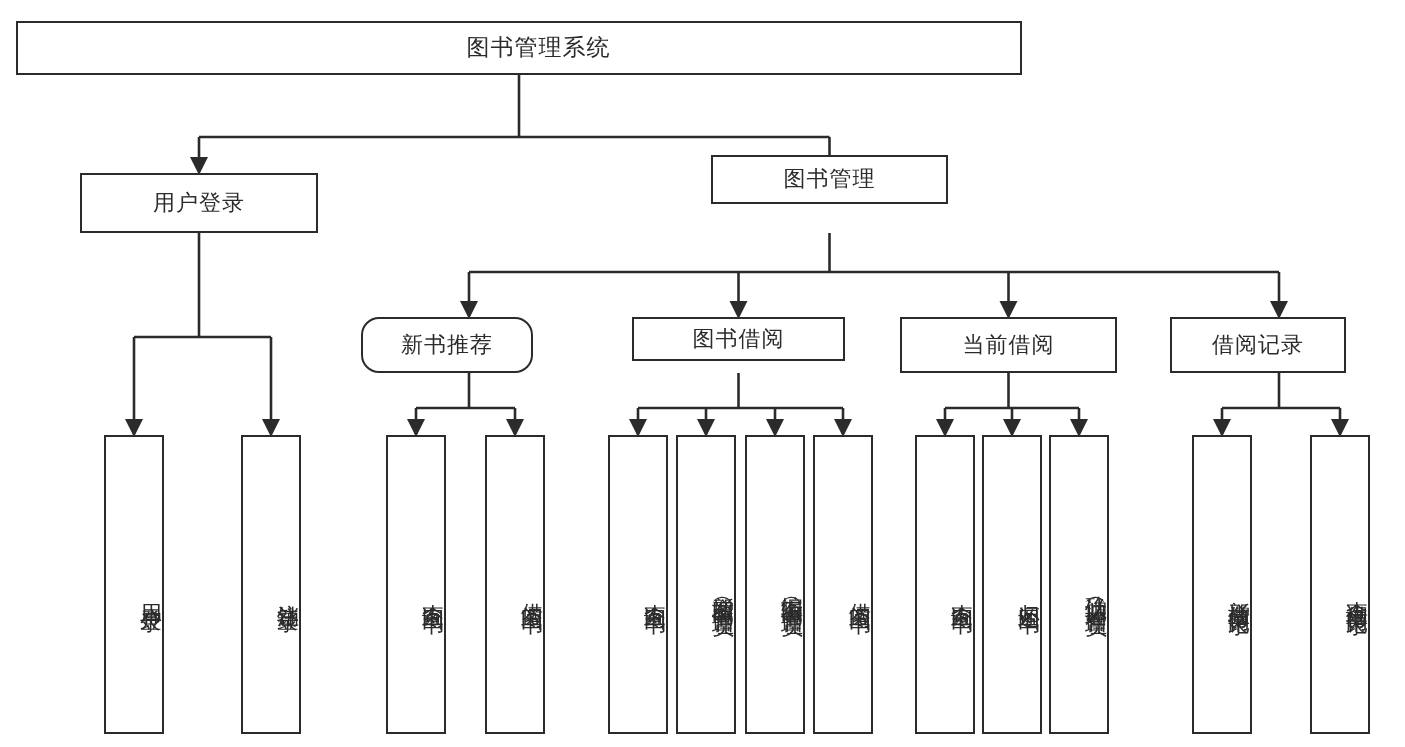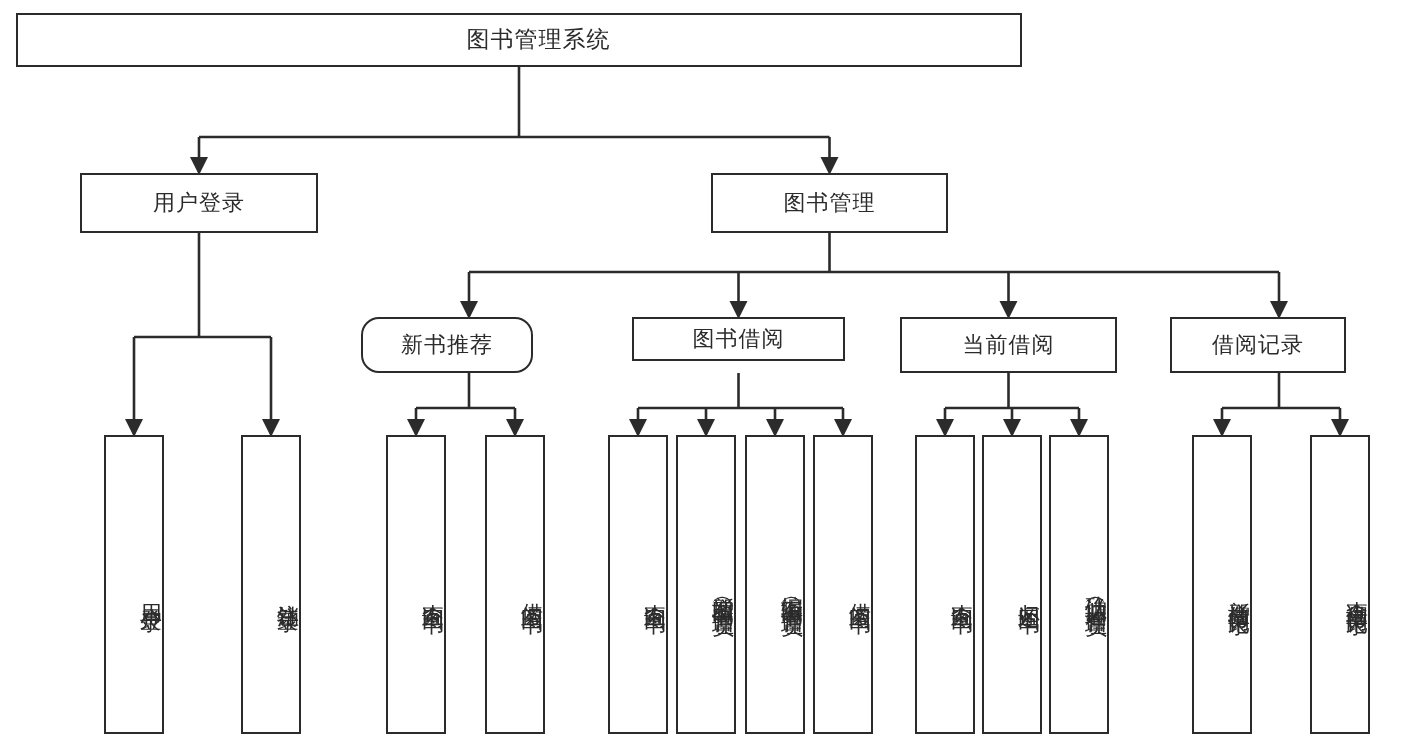--- a/index.html
+++ b/index.html
@@ -96,27 +96,27 @@
         <path d="M 1012 408 L 1012 434" marker-end="url(#arrow)"></path>
         <path d="M 1079 408 L 1079 434" marker-end="url(#arrow)"></path>
         <path d="M 1279 373 L 1279 408"></path>
         <path d="M 1222 408 L 1340 408"></path>
         <path d="M 1222 408 L 1222 434" marker-end="url(#arrow)"></path>
         <path d="M 1340 408 L 1340 434" marker-end="url(#arrow)"></path>
       </g>
   </svg>
 
   <div id="nodes">
-      <div class="node h root" style="left: 16px; top: 13px; width: 1006px; height: 54px; padding-left: 39px;">
+      <div class="node h root" style="left: 16px; top: 21px; width: 1006px; height: 54px; padding-left: 39px;">
         <span>图书管理系统</span>
       </div>
       <div class="node h" style="left: 80px; top: 173px; width: 238px; height: 60px;">
         <span>用户登录</span>
       </div>
-      <div class="node h" style="left: 711px; top: 173px; width: 237px; height: 60px;">
+      <div class="node h" style="left: 711px; top: 155px; width: 237px; height: 49px;">
         <span>图书管理</span>
       </div>
       <div class="node h" style="left: 361px; top: 317px; width: 172px; height: 56px; border-radius: 18px;">
         <span>新书推荐</span>
       </div>
       <div class="node h" style="left: 632px; top: 317px; width: 213px; height: 44px;">
         <span>图书借阅</span>
       </div>
       <div class="node h" style="left: 900px; top: 317px; width: 217px; height: 56px;">
         <span>当前借阅</span>

